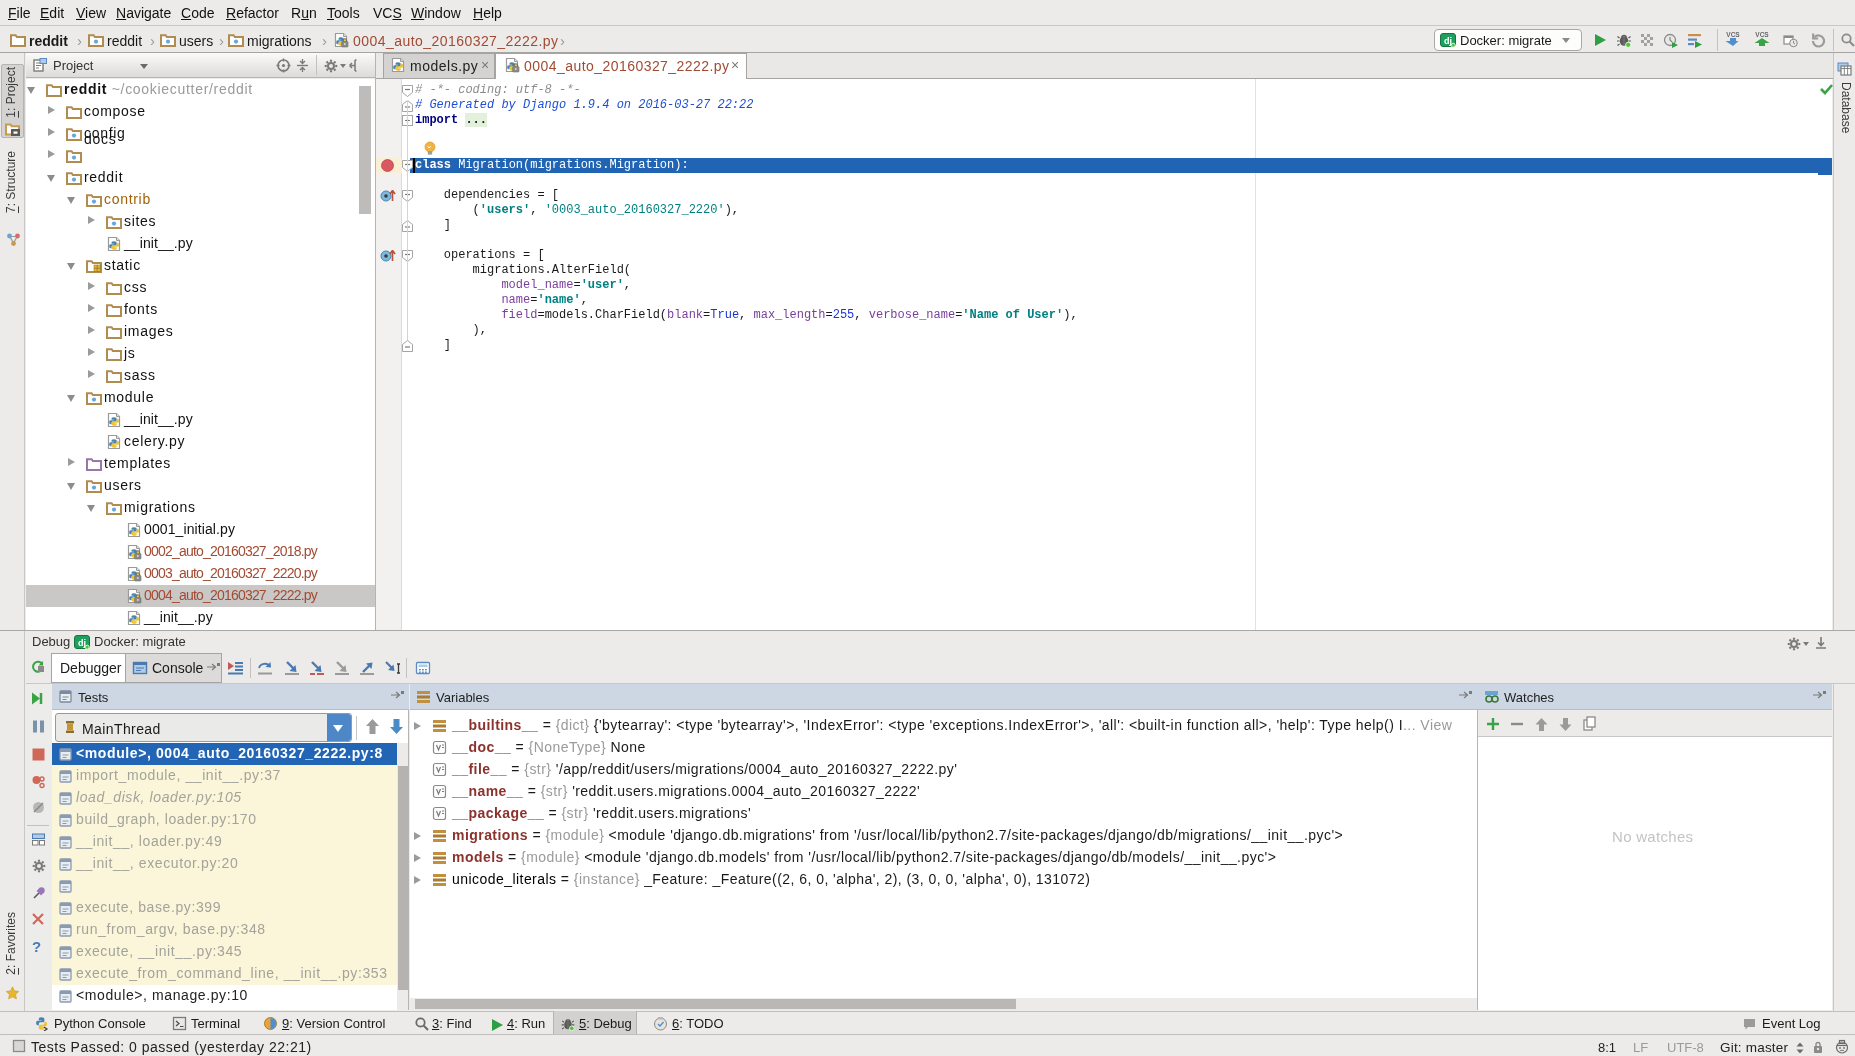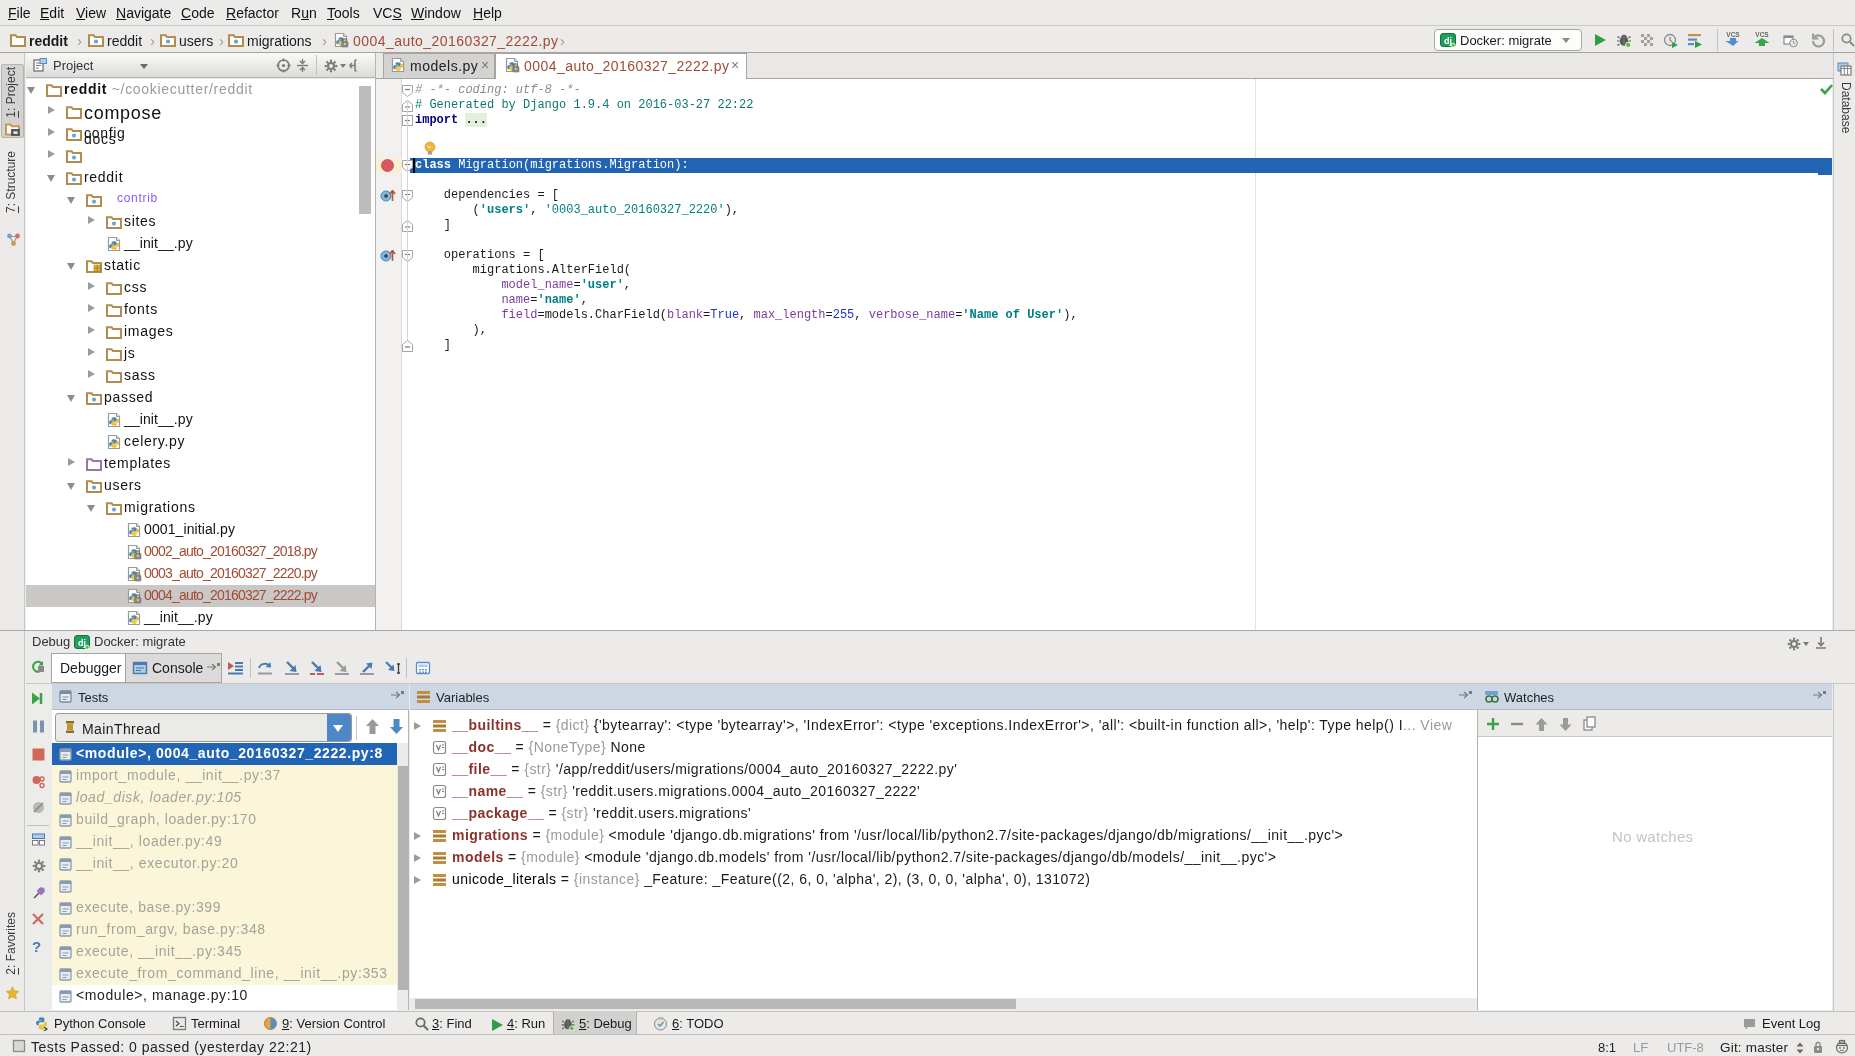--- a/index.html
+++ b/index.html
@@ -240,21 +240,21 @@
         <path d="M1 3.2 h4.6 l1.3 1.9 H15 V14 H1 z" fill="#fff" stroke="#b08c4f" stroke-width="2"></path>
       </svg>
     </div>
 <div class="abs" style="left:64px;top:81px;font-size:14px;letter-spacing:0.7px;color:#111;white-space:nowrap;"><b>reddit</b> <span style="color:#9a9a9a">~/cookiecutter/reddit</span></div>
 <div class="abs" style="left:48px;top:106px;width:0;height:0;border-left:7px solid #9b9b9b;border-top:4.5px solid transparent;border-bottom:4.5px solid transparent;"></div>
 <div class="abs" style="left:66px;top:104px;">
       <svg width="16" height="16" viewBox="0 0 16 16">
         <path d="M1 3.2 h4.6 l1.3 1.9 H15 V14 H1 z" fill="#fff" stroke="#b08c4f" stroke-width="2"></path>
       </svg>
     </div>
-<div class="abs" style="left:84px;top:103px;font-size:18px;letter-spacing:0.7px;color:#111;white-space:nowrap;">compose</div>
+<div class="abs" style="left:84px;top:103px;font-size:14px;letter-spacing:0.7px;color:#111;white-space:nowrap;">compose</div>
 <div class="abs" style="left:48px;top:128px;width:0;height:0;border-left:7px solid #9b9b9b;border-top:4.5px solid transparent;border-bottom:4.5px solid transparent;"></div>
 <div class="abs" style="left:66px;top:126px;">
       <svg width="16" height="16" viewBox="0 0 16 16">
         <path d="M1 3.2 h4.6 l1.3 1.9 H15 V14 H1 z" fill="#fff" stroke="#b08c4f" stroke-width="2"></path>
         <circle cx="8" cy="9.6" r="2.1" fill="#6ba7d3"></circle>
       </svg>
     </div>
 <div class="abs" style="left:84px;top:125px;font-size:14px;letter-spacing:0.7px;color:#111;white-space:nowrap;">config</div>
 <div class="abs" style="left:48px;top:150px;width:0;height:0;border-left:7px solid #9b9b9b;border-top:4.5px solid transparent;border-bottom:4.5px solid transparent;"></div>
 <div class="abs" style="left:66px;top:148px;">
@@ -272,21 +272,21 @@
       </svg>
     </div>
 <div class="abs" style="left:84px;top:169px;font-size:14px;letter-spacing:0.7px;color:#111;white-space:nowrap;">reddit</div>
 <div class="abs" style="left:67px;top:197px;width:0;height:0;border-top:7px solid #8c8c8c;border-left:4.5px solid transparent;border-right:4.5px solid transparent;"></div>
 <div class="abs" style="left:86px;top:192px;">
       <svg width="16" height="16" viewBox="0 0 16 16">
         <path d="M1 3.2 h4.6 l1.3 1.9 H15 V14 H1 z" fill="#fff" stroke="#b08c4f" stroke-width="2"></path>
         <circle cx="8" cy="9.6" r="2.1" fill="#6ba7d3"></circle>
       </svg>
     </div>
-<div class="abs" style="left:117px;top:191px;font-size:12px;letter-spacing:0.7px;color:#8b5cf6;white-space:nowrap;">contrib</div>
+<div class="abs" style="left:104px;top:191px;font-size:14px;letter-spacing:0.7px;color:#a16207;white-space:nowrap;">contrib</div>
 <div class="abs" style="left:88px;top:216px;width:0;height:0;border-left:7px solid #9b9b9b;border-top:4.5px solid transparent;border-bottom:4.5px solid transparent;"></div>
 <div class="abs" style="left:106px;top:214px;">
       <svg width="16" height="16" viewBox="0 0 16 16">
         <path d="M1 3.2 h4.6 l1.3 1.9 H15 V14 H1 z" fill="#fff" stroke="#b08c4f" stroke-width="2"></path>
         <circle cx="8" cy="9.6" r="2.1" fill="#6ba7d3"></circle>
       </svg>
     </div>
 <div class="abs" style="left:124px;top:213px;font-size:14px;letter-spacing:0.7px;color:#111;white-space:nowrap;">sites</div>
 <div class="abs" style="left:106px;top:236px;">
       <svg width="16" height="16" viewBox="0 0 16 16">
@@ -345,21 +345,21 @@
       </svg>
     </div>
 <div class="abs" style="left:124px;top:367px;font-size:14px;letter-spacing:0.7px;color:#111;white-space:nowrap;">sass</div>
 <div class="abs" style="left:67px;top:395px;width:0;height:0;border-top:7px solid #8c8c8c;border-left:4.5px solid transparent;border-right:4.5px solid transparent;"></div>
 <div class="abs" style="left:86px;top:390px;">
       <svg width="16" height="16" viewBox="0 0 16 16">
         <path d="M1 3.2 h4.6 l1.3 1.9 H15 V14 H1 z" fill="#fff" stroke="#b08c4f" stroke-width="2"></path>
         <circle cx="8" cy="9.6" r="2.1" fill="#6ba7d3"></circle>
       </svg>
     </div>
-<div class="abs" style="left:104px;top:389px;font-size:14px;letter-spacing:0.7px;color:#111;white-space:nowrap;">passed</div>
+<div class="abs" style="left:104px;top:389px;font-size:14px;letter-spacing:0.7px;color:#111;white-space:nowrap;">module</div>
 <div class="abs" style="left:106px;top:412px;">
       <svg width="16" height="16" viewBox="0 0 16 16">
         <path d="M2.5 1.5 h8 l3 3 v10 h-11 z" fill="#fff" stroke="#9a9a98" stroke-width="1.2"></path>
         <path d="M10.5 1.5 v3 h3" fill="#e2e2e0" stroke="#9a9a98" stroke-width="1"></path>
         <path d="M7.7 5.2 c-1.8 0 -2.2 0.8 -2.2 1.6 v1 h2.4 v0.5 h-3.3 c-1 0-1.4 0.9-1.4 2 0 1.1 0.4 2 1.4 2 h1 v-1.2 c0-0.9 0.7-1.4 1.6-1.4 h2.2 c0.8 0 1.3-0.6 1.3-1.4 v-1.5 c0-0.8-0.7-1.6-3-1.6 z" fill="#4983b2"></path>
         <path d="M8.6 13.8 c1.8 0 2.2-0.8 2.2-1.6 v-1 H8.4 v-0.5 h3.3 c1 0 1.4-0.9 1.4-2 0-1.1-0.4-2-1.4-2 h-1 v1.2 c0 0.9-0.7 1.4-1.6 1.4 H6.9 c-0.8 0-1.3 0.6-1.3 1.4 v1.5 c0 0.8 0.7 1.6 3 1.6 z" fill="#efc434"></path>
       </svg>
     </div>
 <div class="abs" style="left:124px;top:411px;font-size:14px;letter-spacing:0.1px;color:#111;white-space:nowrap;">__init__.py</div>
 <div class="abs" style="left:106px;top:434px;">
@@ -476,21 +476,21 @@
       </svg>
     </div>
 <div class="abs" style="left:524px;top:58px;font-size:14px;color:#a24a32;letter-spacing:0.45px;">0004_auto_20160327_2222.py</div>
 <div class="abs" style="left:731px;top:57px;color:#7a7a78;font-size:14px;">×</div>
 <div class="abs" style="left:376px;top:79px;width:1456px;height:552px;background:#fff;"></div>
 <div class="abs" style="left:376px;top:79px;width:26px;height:552px;background:#f2f1f0;border-right:1px solid #dcdbda;"></div>
 <div class="abs" style="left:376px;top:158px;width:26px;height:15px;background:#f8efd4;"></div>
 <div class="abs" style="left:1255px;top:79px;width:1px;height:552px;background:#e3e2e1;"></div>
 <div class="abs" style="left:410px;top:158px;width:1422px;height:15px;background:#2164b4;"></div>
 <div class="abs mono" style="left:415px;top:83px;height:15px;line-height:15px;font-size:12px;white-space:pre;text-align:right;"><span class="cmt" style="color:#8c8c8c;font-style:italic"># -*- coding: utf-8 -*-</span></div>
-<div class="abs mono" style="left:415px;top:98px;height:15px;line-height:15px;font-size:12px;white-space:pre;"><span style="color:#0f766e;"># Generated by Django 1.9.4 on 2016-03-27 22:22</span></div>
+<div class="abs mono" style="left:415px;top:98px;height:15px;line-height:15px;font-size:12px;white-space:pre;"><span style="color:#1d4ed8;font-style:italic"># Generated by Django 1.9.4 on 2016-03-27 22:22</span></div>
 <div class="abs mono" style="left:415px;top:113px;height:15px;line-height:15px;font-size:12px;white-space:pre;"><span class="kw" style="color:#000080;font-weight:bold">import</span> <span style="background:#e3f1dc;font-weight:bold">...</span></div>
 <div class="abs mono" style="left:415px;top:158px;height:15px;line-height:15px;font-size:12px;white-space:pre;"><span style="color:#fff"><b>class</b> Migration(migrations.Migration):</span></div>
 <div class="abs mono" style="left:415px;top:188px;height:15px;line-height:15px;font-size:12px;white-space:pre;">    dependencies = [</div>
 <div class="abs mono" style="left:415px;top:203px;height:15px;line-height:15px;font-size:12px;white-space:pre;">        (<span class="str" style="color:#008080;font-weight:bold">'users'</span>, <span style="color:#008080;font-weight:normal">'0003_auto_20160327_2220'</span>),</div>
 <div class="abs mono" style="left:415px;top:218px;height:15px;line-height:15px;font-size:12px;white-space:pre;">    ]</div>
 <div class="abs mono" style="left:415px;top:248px;height:15px;line-height:15px;font-size:12px;white-space:pre;">    operations = [</div>
 <div class="abs mono" style="left:415px;top:263px;height:15px;line-height:15px;font-size:12px;white-space:pre;">        migrations.AlterField(</div>
 <div class="abs mono" style="left:415px;top:278px;height:15px;line-height:15px;font-size:12px;white-space:pre;">            <span style="color:#7a3e9d">model_name</span>=<span style="color:#008080;font-weight:bold">'user'</span>,</div>
 <div class="abs mono" style="left:415px;top:293px;height:15px;line-height:15px;font-size:12px;white-space:pre;">            <span style="color:#7a3e9d">name</span>=<span style="color:#008080;font-weight:bold">'name'</span>,</div>
 <div class="abs mono" style="left:415px;top:308px;height:15px;line-height:15px;font-size:12px;white-space:pre;">            <span style="color:#7a3e9d">field</span>=models.CharField(<span style="color:#7a3e9d">blank</span>=<span style="color:#1a35d0">True</span>, <span style="color:#7a3e9d">max_length</span>=<span style="color:#1a35d0">255</span>, <span style="color:#7a3e9d">verbose_name</span>=<span style="color:#008080;font-weight:bold">'Name of User'</span>),</div>

